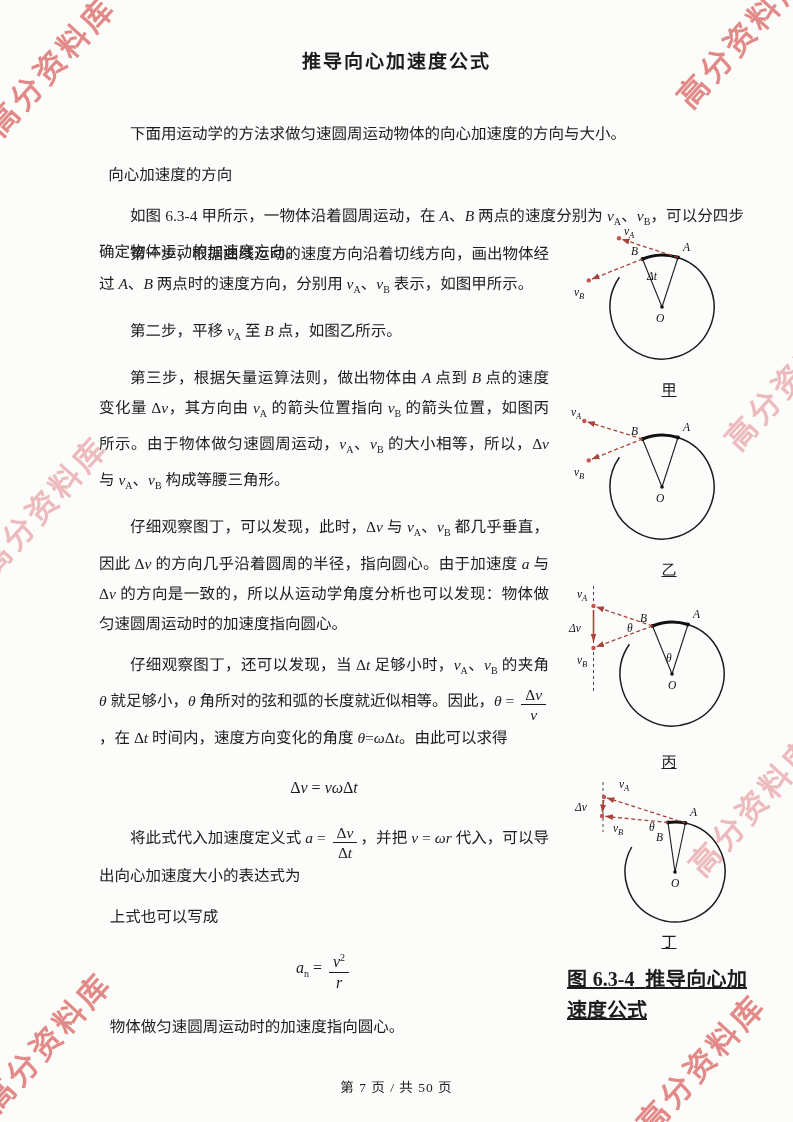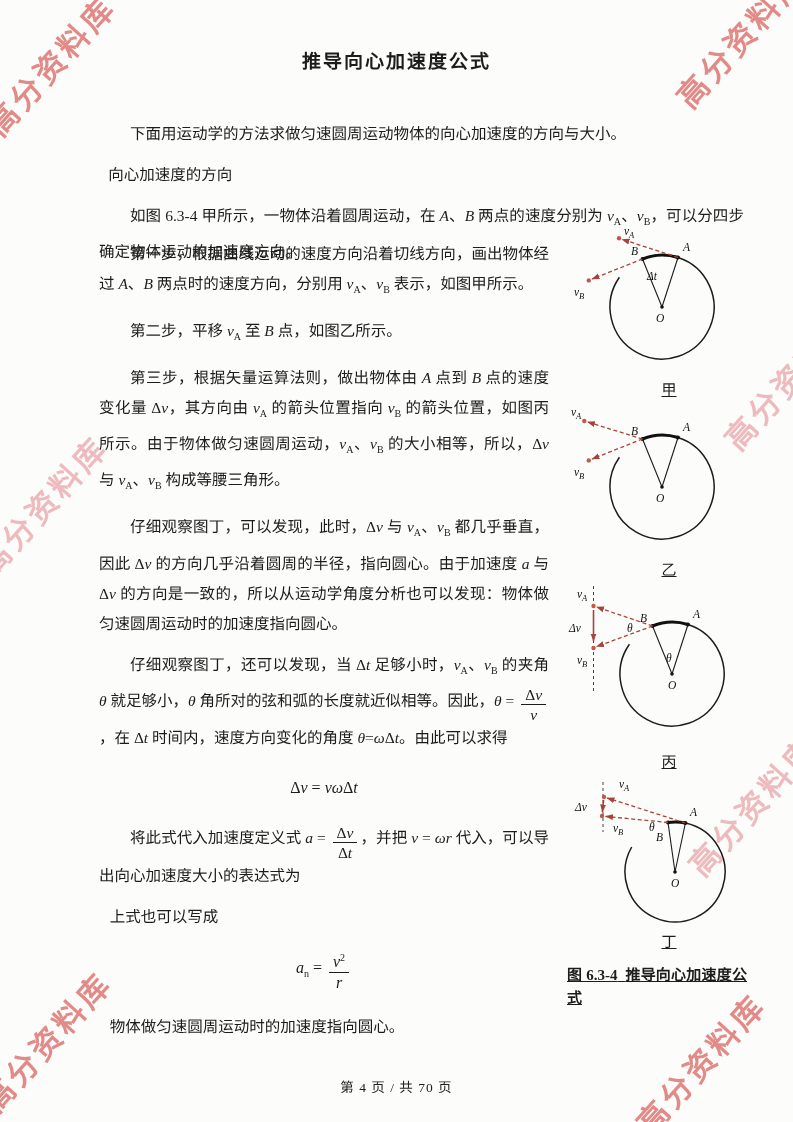--- a/index.html
+++ b/index.html
@@ -48,21 +48,21 @@
   .frac .fn{display:block;border-bottom:1.2px solid #1c1c1c;padding:0 4px 1px 4px;}
   .frac .fd{display:block;padding:1px 4px 0 4px;}
   
   .fig-col{position:absolute;left:567px;top:222px;width:182px;z-index:2;text-decoration:underline;}
   .figure{margin-bottom:2px;}
   .fig-label{
     text-align:center;padding-left:22px;font-size:15px;line-height:20px;
     margin-top:2px;
   }
   .fig-caption{
-    margin-top:12px;width:180px;font-size:15px;font-weight:bold;line-height:1.55;
+    margin-top:12px;width:180px;font-size:20px;font-weight:bold;line-height:1.55;
     text-align:justify;
   }
   
   .arc{fill:none;stroke:#1c1c1c;stroke-width:1.5;}
   .arc-thick{fill:none;stroke:#111;stroke-width:3;}
   .radius{stroke:#1c1c1c;stroke-width:1.1;}
   .vec{stroke:#a8433c;stroke-width:1.3;stroke-dasharray:4 2.6;}
   .vec-solid{stroke:#a8433c;stroke-width:1.6;}
   .vline{stroke:#444;stroke-width:1;stroke-dasharray:3 3;}
   .dot-k{fill:#111;}
@@ -216,15 +216,15 @@
       </svg>
       <div class="fig-label">丁</div>
     </div>
 
     <div class="fig-caption">
       <span>图 6.3-4</span>&nbsp;&nbsp;<span>推导向心加速度公式</span>
     </div>
 
   </div>
 
-  <div class="footer">第 4 页 / 共 70 页</div>
+  <div class="footer">第 7 页 / 共 50 页</div>
 
 </div>
 
 </body></html>

